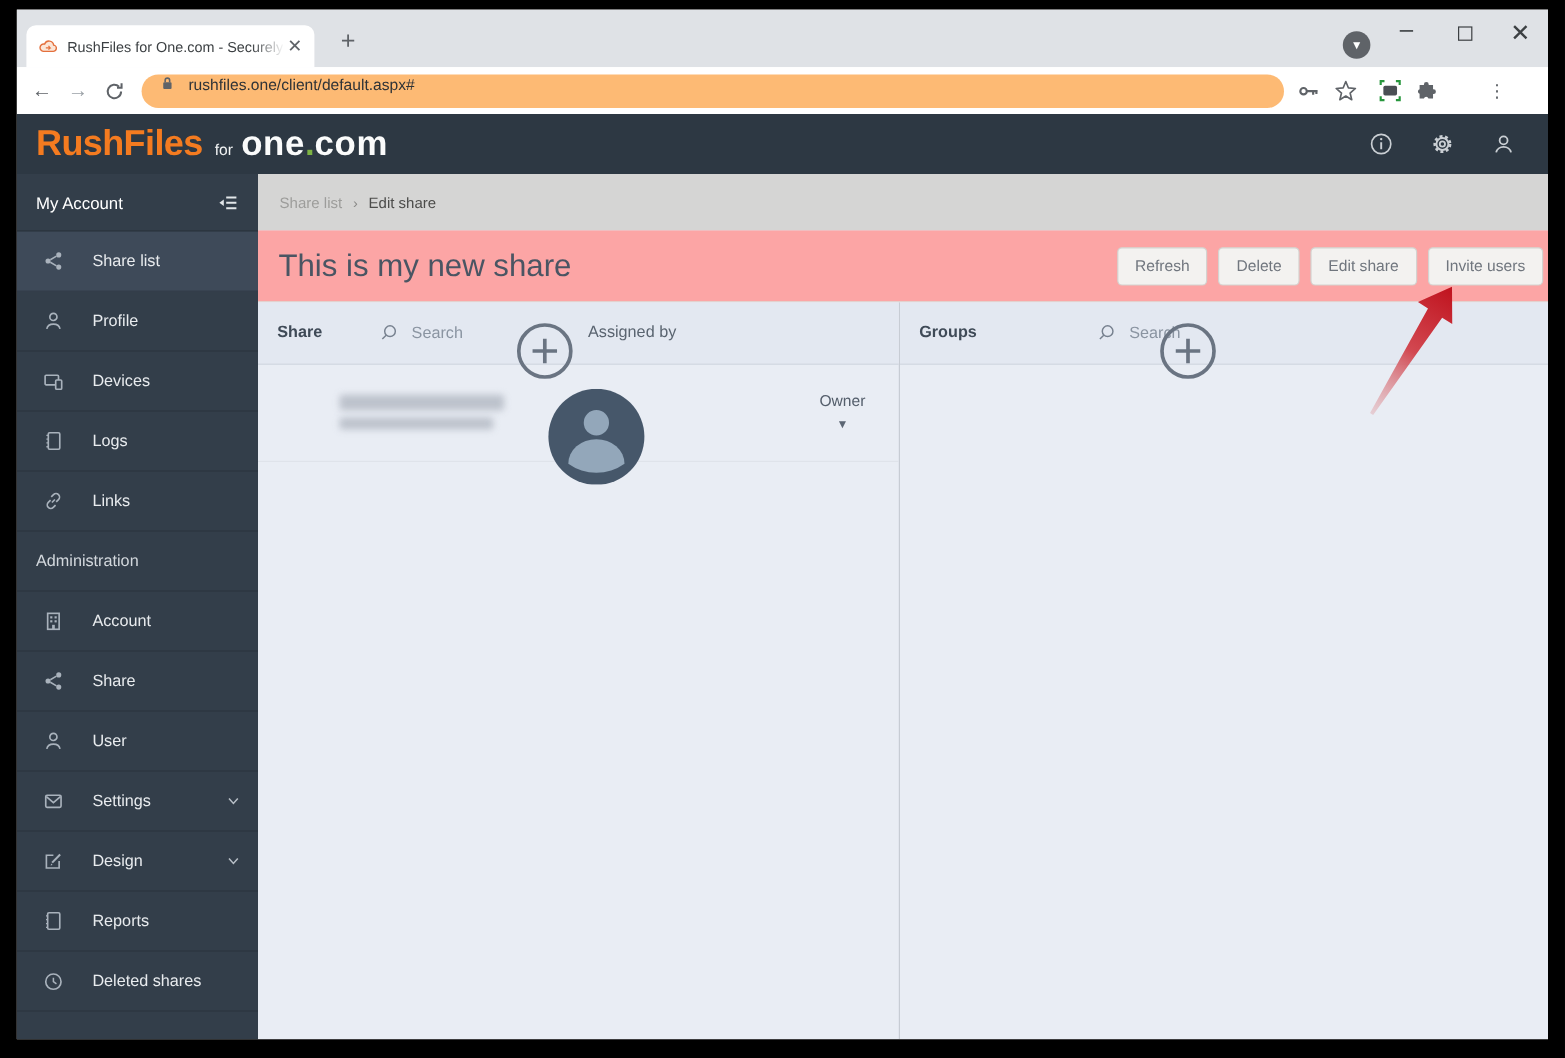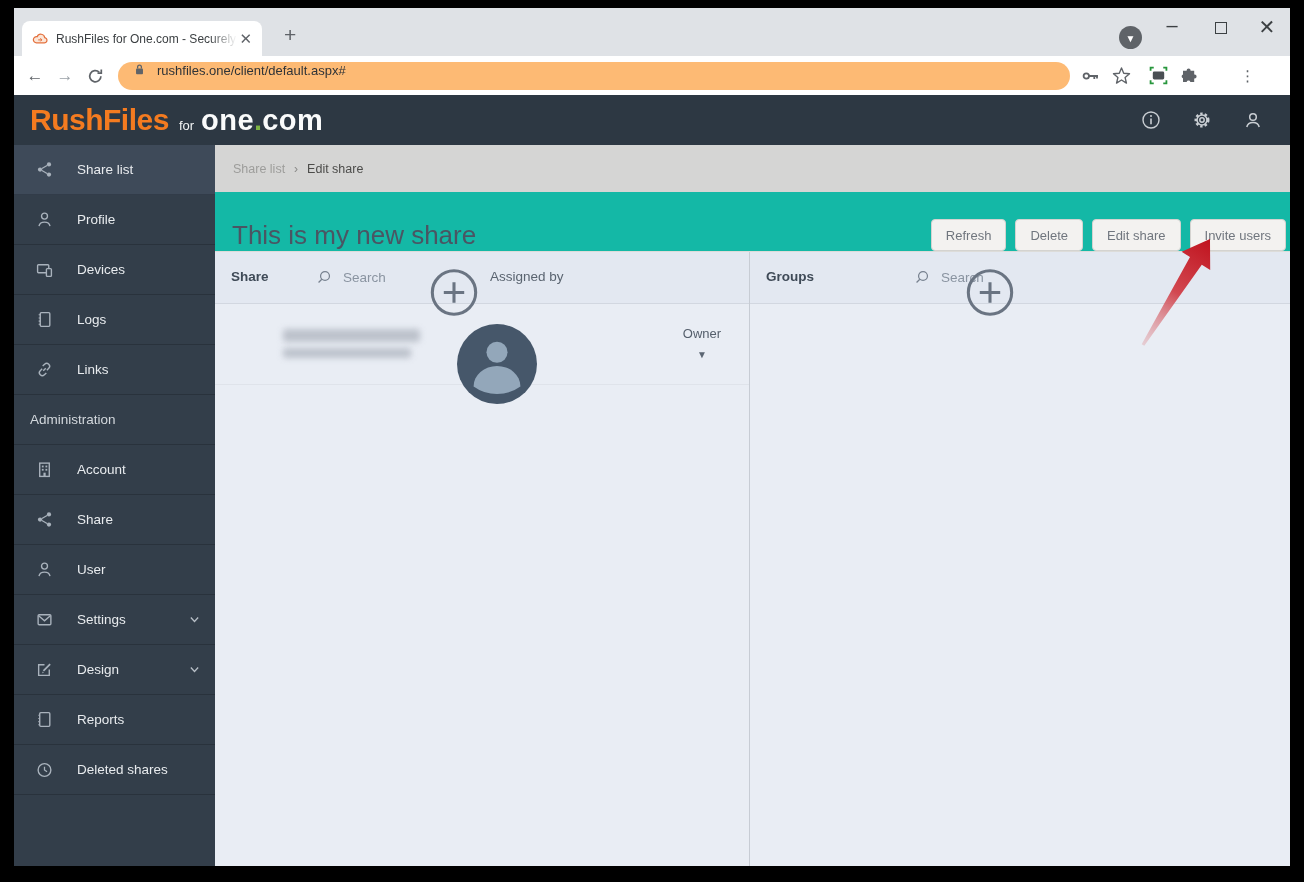--- a/index.html
+++ b/index.html
@@ -52,21 +52,21 @@
   .side-item.selected{background:#3e4a59;}
   .side-item .chev{margin-left:auto;width:13px;height:13px;color:#b7bec6;}
   .side-section{height:50px;display:flex;align-items:center;padding:0 16px;color:#d3d8dd;font-size:13.5px;border-bottom:1px solid rgba(0,0,0,.18);}
 
   
   .content{position:relative;flex:1;height:100%;background:#e9edf4;overflow:hidden;}
   .breadcrumb{height:47px;background:#d5d5d4;display:flex;align-items:center;padding:0 18px;font-size:12.5px;}
   .bc-muted{color:#9d9d9b;}
   .bc-sep{color:#8a8a88;margin:0 9px;font-size:12px;}
   .bc-current{color:#4c4c4a;}
-  .titleband{height:60px;background:#14b8a6;display:flex;align-items:flex-end;border-bottom:1px solid #dddcd9;}
+  .titleband{height:60px;background:#fca5a5;display:flex;align-items:center;border-bottom:1px solid #dddcd9;}
   .page-title{font-size:26px;color:#4a5563;margin-left:17px;}
   .actions{margin-left:auto;margin-right:4px;display:flex;gap:9px;}
   .actions button{height:32px;padding:0 14px;background:#f3f2f0;border:1px solid #d4d3d0;border-radius:4px;font-size:13px;color:#70767e;cursor:pointer;}
 
   .panels{position:absolute;left:0;top:107px;right:0;bottom:0;display:flex;}
   .panel{height:100%;background:#e9edf4;position:relative;}
   .panel.users{width:535px;flex:0 0 535px;border-right:1px solid #c7ccd4;}
   .panel.groups{flex:1;}
   .panel-head{height:52px;background:#e3e8f1;border-bottom:1px solid #d2d7e0;position:relative;}
   .ph-title{position:absolute;left:16px;top:17px;font-size:13.5px;font-weight:bold;color:#3f4a57;}
@@ -290,20 +290,26 @@
           </svg>
         <svg class="ic" style="width:20px;height:20px;color:#c9ced3">
             <use href="#sym-user-icon"></use>
           </svg>
       </div>
     </div>
 
     <div class="main">
 
       <div class="sidebar">
+        <div class="side-head">
+          <span class="lbl">My Account</span>
+          <svg class="ic" style="width:18px;height:18px">
+              <use href="#sym-collapse-icon"></use>
+            </svg>
+        </div>
         <div id="sidebar-items">
             <div class="side-item selected">
               <svg class="ic sicon">
                 <use href="#sym-share-icon"></use>
               </svg>
               <span>Share list</span>
             </div>
             <div class="side-item">
               <svg class="ic sicon">
                 <use href="#sym-person-icon"></use>

